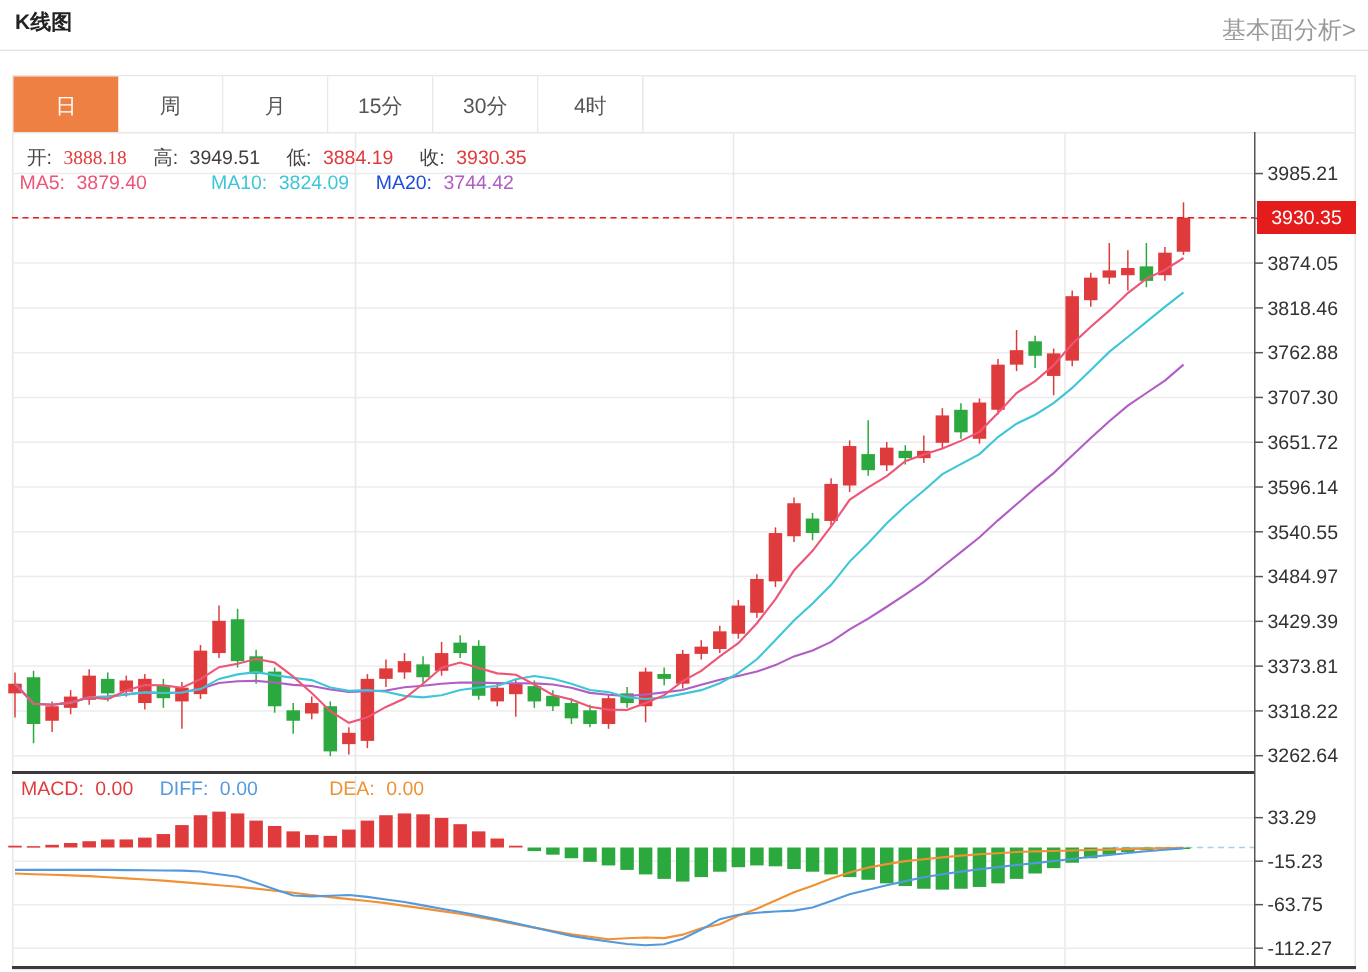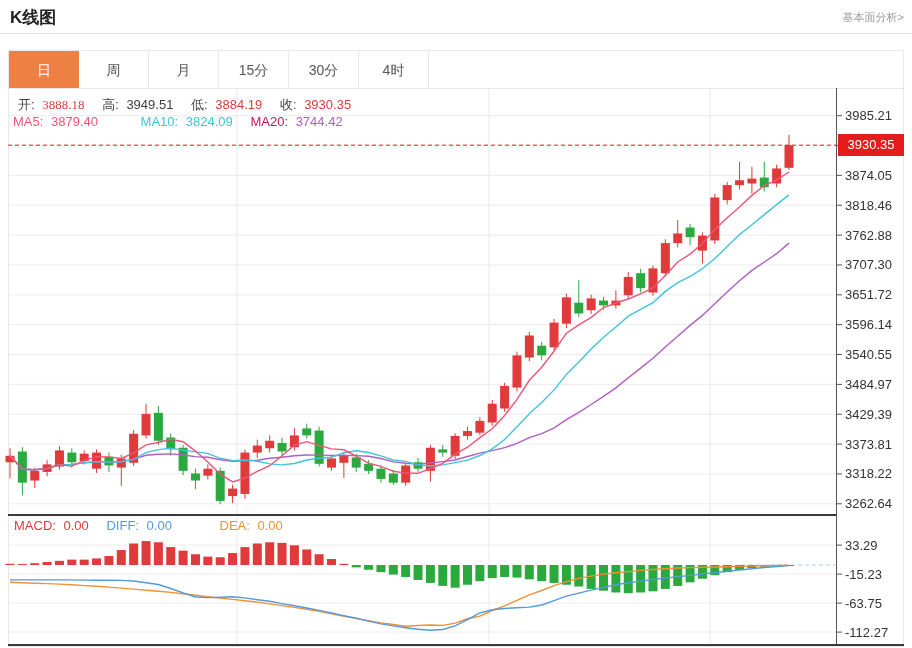--- a/index.html
+++ b/index.html
@@ -1,19 +1,19 @@
 <!DOCTYPE html>
 <html><head>
 <meta charset="utf-8">
 <style>
   html,body{margin:0;padding:0;background:#fff;}
   .stage{position:relative;width:912px;height:648px;background:#fff;
          font-family:"Liberation Sans","DejaVu Sans",sans-serif;overflow:hidden;}
-  .title{position:absolute;left:10px;top:6px;font-size:17px;font-weight:bold;color:#222;}
-  .toplink{position:absolute;right:8px;top:10px;font-size:11px;color:#999;cursor:pointer;}
+  .title{position:absolute;left:10px;top:6px;font-size:14px;font-weight:bold;color:#222;}
+  .toplink{position:absolute;right:8px;top:10px;font-size:16px;color:#999;cursor:pointer;}
   .rule{position:absolute;left:0;top:33px;width:912px;height:1px;background:#e5e5e5;}
   .tabs{position:absolute;left:8px;top:50px;width:894px;height:38px;
         border:1px solid #e8e8e8;display:flex;box-sizing:content-box;background:#fff;}
   .tab{width:70px;height:38px;line-height:38px;text-align:center;font-size:14px;color:#555;
        border-right:1px solid #e8e8e8;cursor:pointer;box-sizing:border-box;background:#fff;}
   .tab.active{color:#fff;border-right:none;}
   .chartbox{position:absolute;left:8px;top:88px;width:894px;height:557px;
             border:1px solid #e8e8e8;box-sizing:content-box;background:#fff;}
   svg{position:absolute;left:0;top:0;}
   .legend{position:absolute;font-size:13px;white-space:nowrap;z-index:5;}
@@ -317,21 +317,21 @@
     <span class="val gap" style="color: rgb(224, 59, 60);">3884.19</span>
     <span class="lbl">收:</span>
     <span class="val" style="color: rgb(224, 59, 60);">3930.35</span>
   </div>
 
   <div class="legend ma">
     <span class="ma5" style="color: rgb(238, 85, 119);">MA5:</span>
     <span class="ma5 gap" style="color: rgb(238, 85, 119);">3879.40</span>
     <span class="ma10" style="color: rgb(62, 198, 216); margin-left: 25px;">MA10:</span>
     <span class="ma10 gap" style="color: rgb(62, 198, 216);">3824.09</span>
-    <span class="ma20" style="color: #be185d;">MA20:</span>
+    <span class="ma20" style="color: #1d4ed8;">MA20:</span>
     <span class="ma20" style="color: rgb(177, 94, 196);">3744.42</span>
   </div>
 
   <div class="legend macdlg">
     <span class="mc" style="color: rgb(224, 59, 60);">MACD:</span>
     <span class="mc gap" style="color: rgb(224, 59, 60);">0.00</span>
     <span class="df" style="color: rgb(85, 153, 221); margin-top: 40px;">DIFF:</span>
     <span class="df gap" style="color: rgb(85, 153, 221);">0.00</span>
     <span class="de" style="color: rgb(239, 145, 52); padding-left: 30px;">DEA:</span>
     <span class="de" style="color: rgb(239, 145, 52);">0.00</span>

